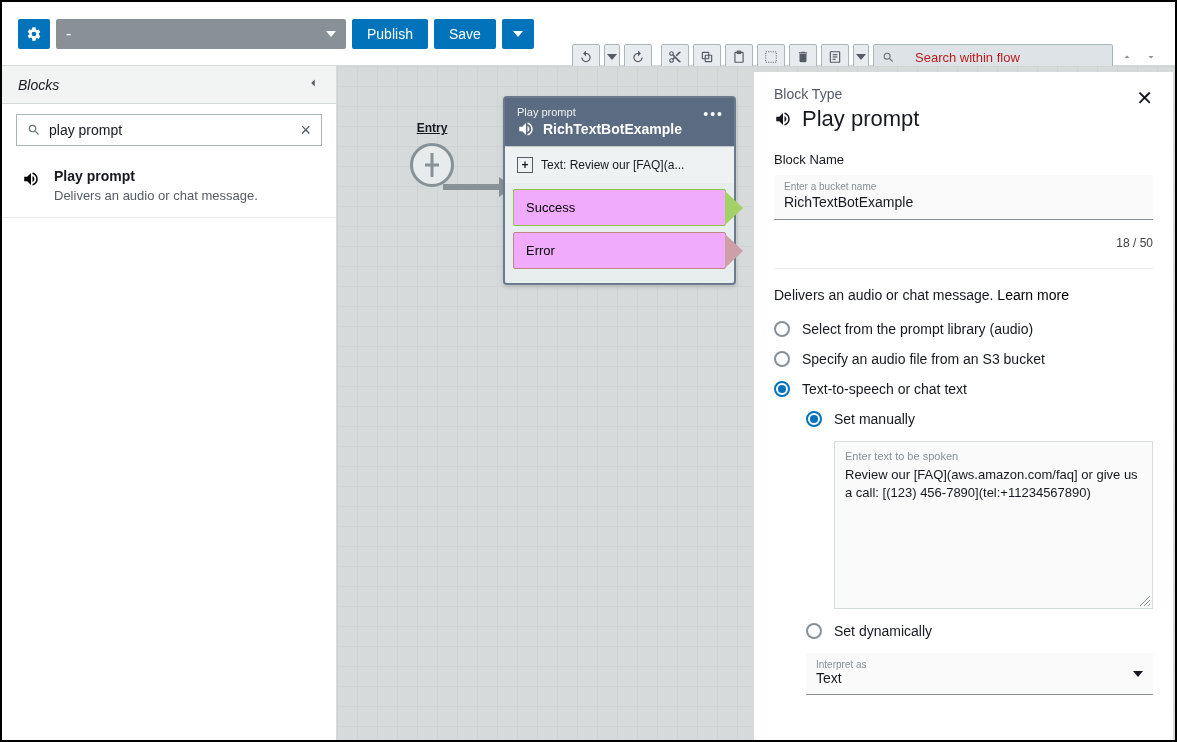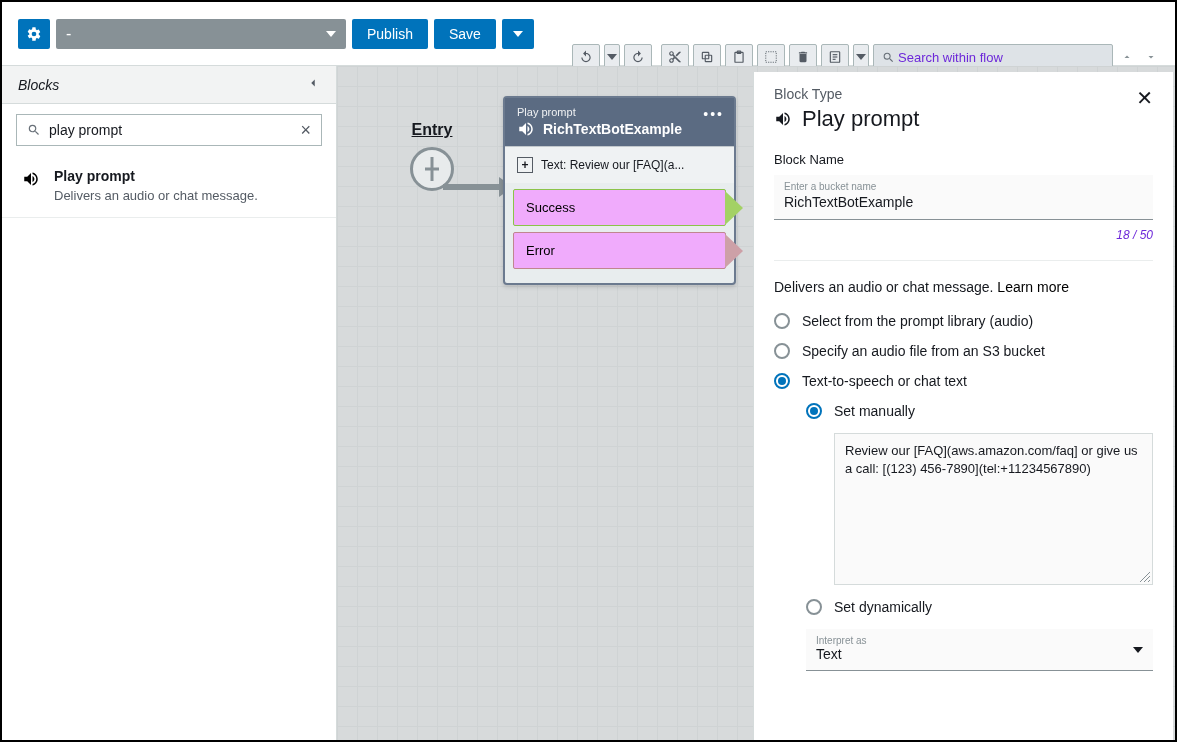--- a/index.html
+++ b/index.html
@@ -19,21 +19,21 @@
 .dropdown-bar .caret { position: absolute; right: 10px; }
 .gear-btn { background: #0073bb; }
 .gear-btn svg { fill: #fff; width: 16px; height: 16px; }
 .caret-down { width: 0; height: 0; border-left: 5px solid transparent; border-right: 5px solid transparent; border-top: 6px solid currentColor; }
 
 
 .toolbar-row { position: absolute; top: 42px; right: 14px; display: flex; align-items: center; gap: 4px; background: transparent; }
 .tool-btn { width: 28px; height: 26px; background: #e9ecef; border: 1px solid #aab7b8; border-radius: 2px; display: inline-flex; align-items: center; justify-content: center; cursor: pointer; color: #545b64; }
 .tool-btn.small-caret { width: 16px; }
 .tool-sep { width: 1px; height: 22px; background: transparent; }
-.search-flow { width: 240px; height: 26px; border: 1px solid #aab7b8; border-radius: 2px; background: #dee3e7; display: flex; align-items: center; padding: 0 8px; gap: 3px; color: #6d28d9; font-size: 13px; }
+.search-flow { width: 240px; height: 26px; border: 1px solid #aab7b8; border-radius: 2px; background: #dee3e7; display: flex; align-items: center; padding: 0 8px; gap: 20px; color: #b91c1c; font-size: 13px; }
 .search-flow svg { width: 13px; height: 13px; fill: #687078; }
 .nav-chev { width: 20px; height: 26px; display: inline-flex; align-items: center; justify-content: center; color: #879196; cursor: pointer; }
 
 
 .main { display: flex; height: calc(742px - 66px); }
 
 
 .sidebar { width: 335px; background: #fff; border-right: 1px solid #d5dbdb; display: flex; flex-direction: column; }
 .sidebar-header { display: flex; align-items: center; justify-content: space-between; padding: 10px 16px; background: #f2f3f3; border-bottom: 1px solid #d5dbdb; }
 .sidebar-header span { font-size: 14px; color: #16191f; font-style: italic; }
@@ -44,21 +44,21 @@
 .search-clear { cursor: pointer; color: #545b64; font-size: 18px; }
 .block-item { padding: 12px 16px 14px 52px; border-bottom: 1px solid #eaeded; position: relative; cursor: pointer; }
 .block-item .bicon { position: absolute; left: 20px; top: 14px; }
 .block-item .btitle { font-weight: 700; font-size: 14px; color: #16191f; margin-bottom: 4px; }
 .block-item .bdesc { font-size: 13px; color: #545b64; }
 
 
 .canvas { flex: 1; position: relative; background: #d7dadb; background-image: linear-gradient(#cfd3d4 1px, transparent 1px), linear-gradient(90deg, #cfd3d4 1px, transparent 1px); background-size: 20px 20px; }
 
 .entry-node { position: absolute; left: 40px; top: 55px; width: 110px; text-align: center; }
-.entry-node .entry-label { font-weight: 700; font-size: 16px; color: #16191f; margin-bottom: 8px; text-decoration: underline; }
+.entry-node .entry-label { font-weight: 700; font-size: 12px; color: #16191f; margin-bottom: 8px; text-decoration: underline; }
 .entry-node .entry-circle { width: 44px; height: 44px; border: 3px solid #879196; border-radius: 50%; margin: 0 auto; position: relative; background: #e8ebec; }
 .entry-node .entry-circle::after { content: ""; position: absolute; width: 3px; height: 24px; background: #879196; left: 50%; top: 50%; transform: translate(-50%, -50%); }
 .entry-node .entry-circle::before { content: ""; position: absolute; width: 14px; height: 3px; background: #879196; left: 50%; top: 50%; transform: translate(-50%, -50%); }
 
 .connector { position: absolute; left: 106px; top: 118px; width: 60px; height: 6px; background: #879196; }
 .connector::after { content: ""; position: absolute; right: -10px; top: -7px; width: 0; height: 0; border-left: 14px solid #879196; border-top: 10px solid transparent; border-bottom: 10px solid transparent; }
 
 .flow-block { position: absolute; left: 166px; top: 30px; width: 233px; border: 2px solid #6b7a8f; border-radius: 4px; background: #e8edee; box-shadow: 0 2px 4px rgba(0,0,0,0.15); }
 .flow-block-header { background: #5b6b82; color: #fff; padding: 8px 12px; position: relative; }
 .flow-block-header .type { font-size: 11px; opacity: 0.9; margin-bottom: 2px; }
@@ -77,21 +77,21 @@
 
 .right-panel { position: absolute; right: 2px; top: 70px; width: 420px; height: calc(742px - 74px); background: #fff; border-left: 1px solid #d5dbdb; overflow-y: auto; padding: 14px 20px 20px 20px; }
 .rp-top { display: flex; justify-content: space-between; align-items: flex-start; }
 .rp-block-type { font-size: 14px; color: #545b64; margin-bottom: 4px; }
 .rp-title { font-size: 22px; font-weight: 400; color: #16191f; display: flex; align-items: center; gap: 10px; }
 .close-x { cursor: pointer; font-size: 20px; color: #16191f; }
 .rp-section-label { font-size: 13px; color: #16191f; margin-top: 20px; margin-bottom: 8px; }
 .rp-input-wrap { background: #fafafa; border-bottom: 1px solid #879196; padding: 6px 10px 8px 10px; }
 .rp-input-wrap .ph { font-size: 10px; color: #879196; }
 .rp-input-wrap input { border: none; background: transparent; width: 100%; font-size: 14px; color: #16191f; outline: none; padding-top: 2px; }
-.char-count { text-align: right; font-size: 12px; color: #6d28d9; margin-top: 8px; font-style: italic; }
+.char-count { text-align: right; font-size: 12px; color: #404040; margin-top: 16px; }
 .rp-desc { font-size: 14px; color: #16191f; margin-top: 18px; padding-top: 18px; border-top: 1px solid #eaeded; }
 .rp-desc a { color: #000000; text-decoration: none; margin-top: 25px; }
 .radio-group { margin-top: 18px; }
 .radio-row { display: flex; align-items: center; gap: 12px; margin-bottom: 14px; cursor: pointer; }
 .radio-circle { width: 16px; height: 16px; border: 2px solid #879196; border-radius: 50%; display: inline-flex; align-items: center; justify-content: center; flex-shrink: 0; }
 .radio-circle.checked { border-color: #0073bb; }
 .radio-circle.checked::after { content: ""; width: 8px; height: 8px; background: #0073bb; border-radius: 50%; }
 .radio-label { font-size: 14px; color: #16191f; }
 .sub-radio { margin-left: 32px; }
 .textarea-wrap { margin-left: 60px; background: #fafafa; border: 1px solid #d5dbdb; padding: 8px 10px; position: relative; }
@@ -306,20 +306,21 @@
     </div>
 
     <div class="sub-radio">
       <div class="radio-row">
         <span class="radio-circle checked"></span>
         <span class="radio-label">Set manually</span>
       </div>
     </div>
 
     <div class="textarea-wrap">
+      <div class="ph">Enter text to be spoken</div>
       <textarea style="">Review our [FAQ](aws.amazon.com/faq] or give us a call: [(123) 456-7890](tel:+11234567890)</textarea>
       <svg class="resize-handle" viewBox="0 0 10 10">
           <path d="M0 10 L10 0 M4 10 L10 4 M8 10 L10 8" stroke="#879196" stroke-width="1"></path>
         </svg>
     </div>
 
     <div class="sub-radio" style="margin-top:14px">
       <div class="radio-row">
         <span class="radio-circle"></span>
         <span class="radio-label">Set dynamically</span>

